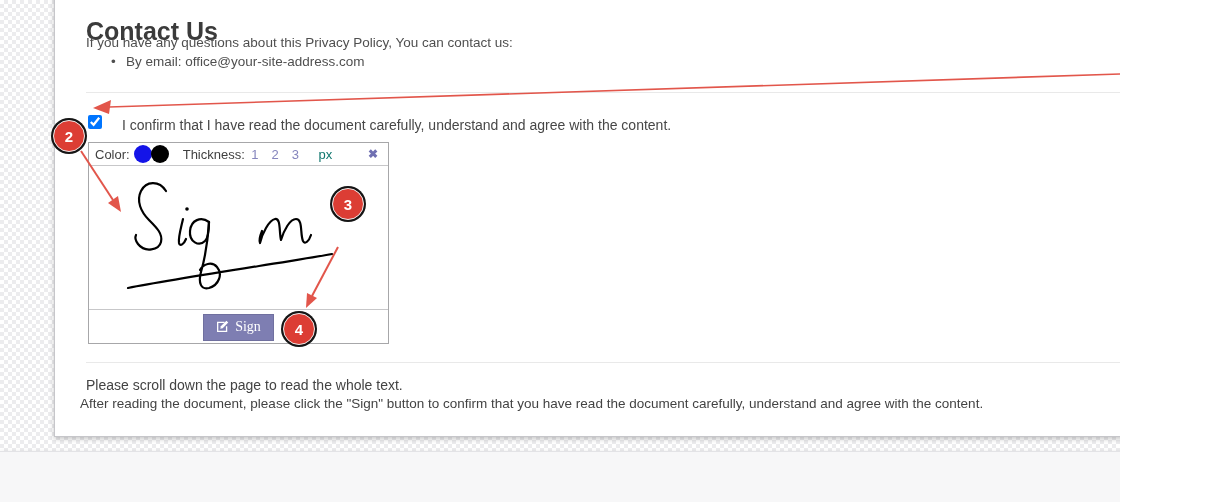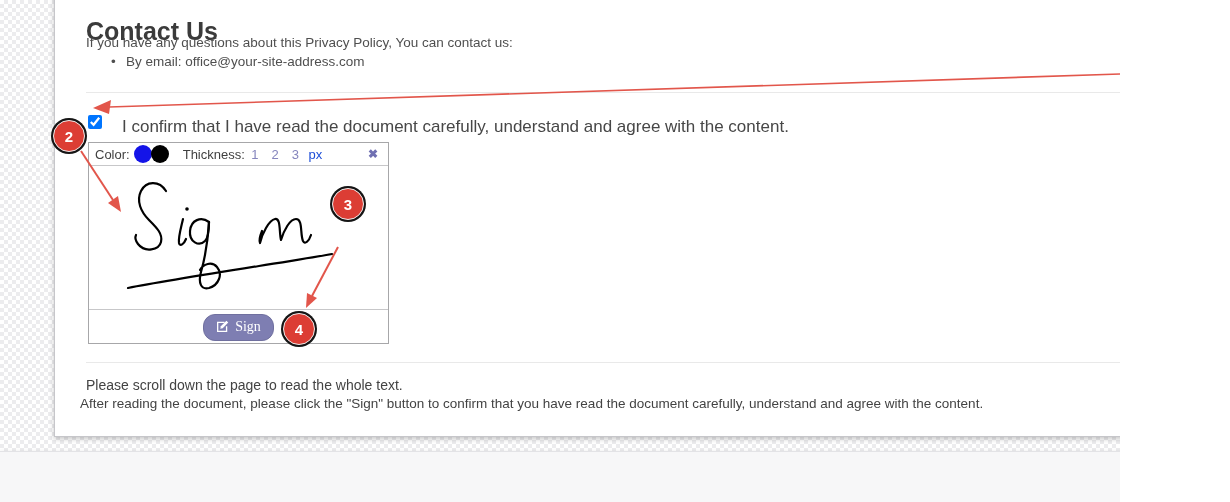--- a/index.html
+++ b/index.html
@@ -27,45 +27,45 @@
   #doc-bullet{left:111px;top:54px;font-size:13.5px;color:#4f4f4f;}
   #doc-bullet .marker{display:inline-block;width:15px;color:#4f4f4f;}
   .hr{height:0;border-top:1px solid #e9e9e9;}
   #hr-top{left:86px;top:92px;width:1074px;}
   #hr-bottom{left:86px;top:362px;width:1074px;}
   
   #scroll-track{left:1145px;top:0;width:15px;height:96px;background:#f1f1f2;}
   #scroll-thumb{left:1146px;top:21px;width:13px;height:50px;background:#c1c1c3;}
   
   #consent-checkbox{left:88px;top:115px;width:14px;height:14px;margin:0;}
-  #consent-label{left:122px;top:117px;font-size:17px;color:#474747;}
+  #consent-label{left:122px;top:117px;font-size:14px;color:#474747;}
   
   #sig-widget{
     left:88px;top:142px;width:301px;height:202px;background:#fff;
     border:1px solid #a7a7a9;box-sizing:border-box;
   }
   #sig-toolbar{
     height:22px;border-bottom:1px solid #c7c7c9;display:flex;align-items:center;
     padding:0 10px 0 6px;font-size:13px;color:#3f3f3f;box-sizing:content-box;justify-content:center;
   }
   .color-dot{width:18px;height:18px;border-radius:50%;display:inline-block;flex:0 0 auto;}
   #dot-blue{margin-left:4px;background:#1414e8;}
   #dot-black{margin-left:-1px;background:#000;}
   #thickness-label{margin-left:14px;}
   .thick-opt{color:#8585bd;margin:0 6.5px;cursor:pointer;}
-  #px-label{margin-left:3px;color:#1d4ed8;}
+  #px-label{margin-left:13px;color:#0f766e;}
   #sig-close{margin-left:auto;color:#7070b2;font-size:12px;font-weight:bold;cursor:pointer;}
   #sig-canvas{position:relative;height:143px;background:#fff;}
   #sig-canvas svg{position:absolute;left:0;top:0;}
   #sig-footer{
     height:34px;border-top:1px solid #c7c7c9;display:flex;align-items:center;justify-content:center;
   }
   #sign-button{
     display:flex;align-items:center;gap:6px;background:#7e7eb2;border:1px solid #70709f;
-    border-radius:12px;color:#fff;padding:4px 12px 5px 12px;cursor:pointer;
+    border-radius:0;color:#fff;padding:4px 12px 5px 12px;cursor:pointer;
     font-family:"Liberation Serif",serif;font-size:14px;
   }
   
   #instr-1{left:86px;top:377px;font-size:14px;color:#434343;}
   #instr-2{left:80px;top:396px;font-size:13.5px;color:#434343;}
   
   .badge{
     width:30px;height:30px;border-radius:50%;background:#dc3d34;border:1px solid #ececec;
     box-shadow:0 0 0 2px #151515;color:#fff;font-weight:bold;font-size:15px;
     display:flex;align-items:center;justify-content:center;z-index:5;

